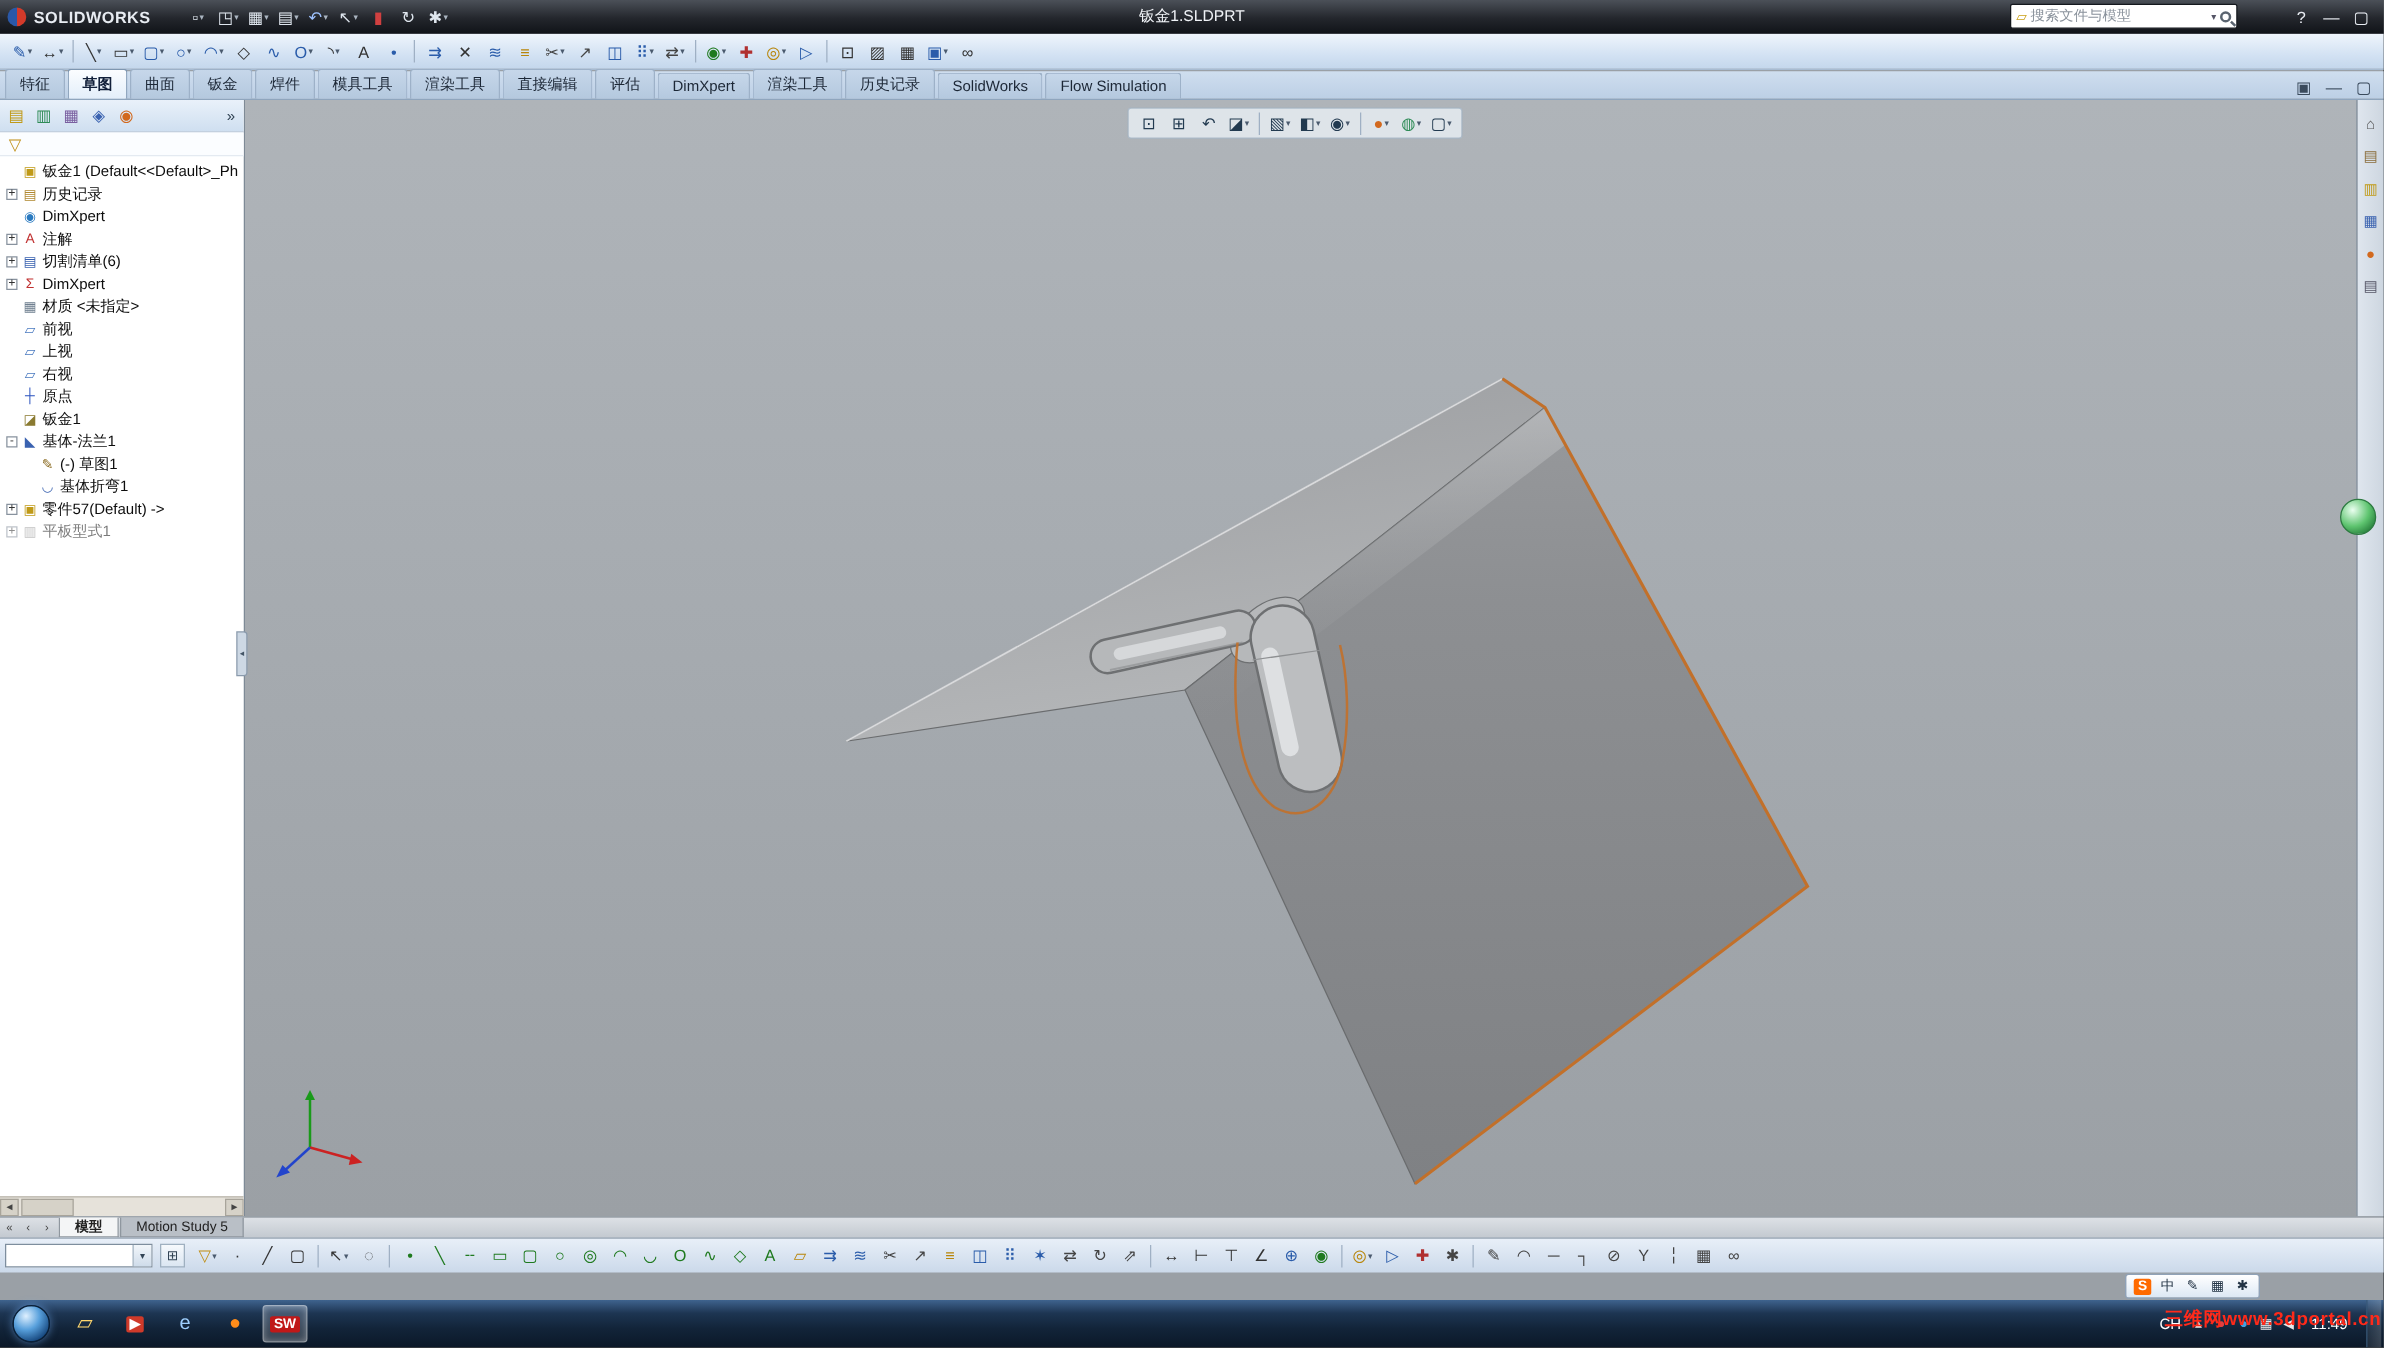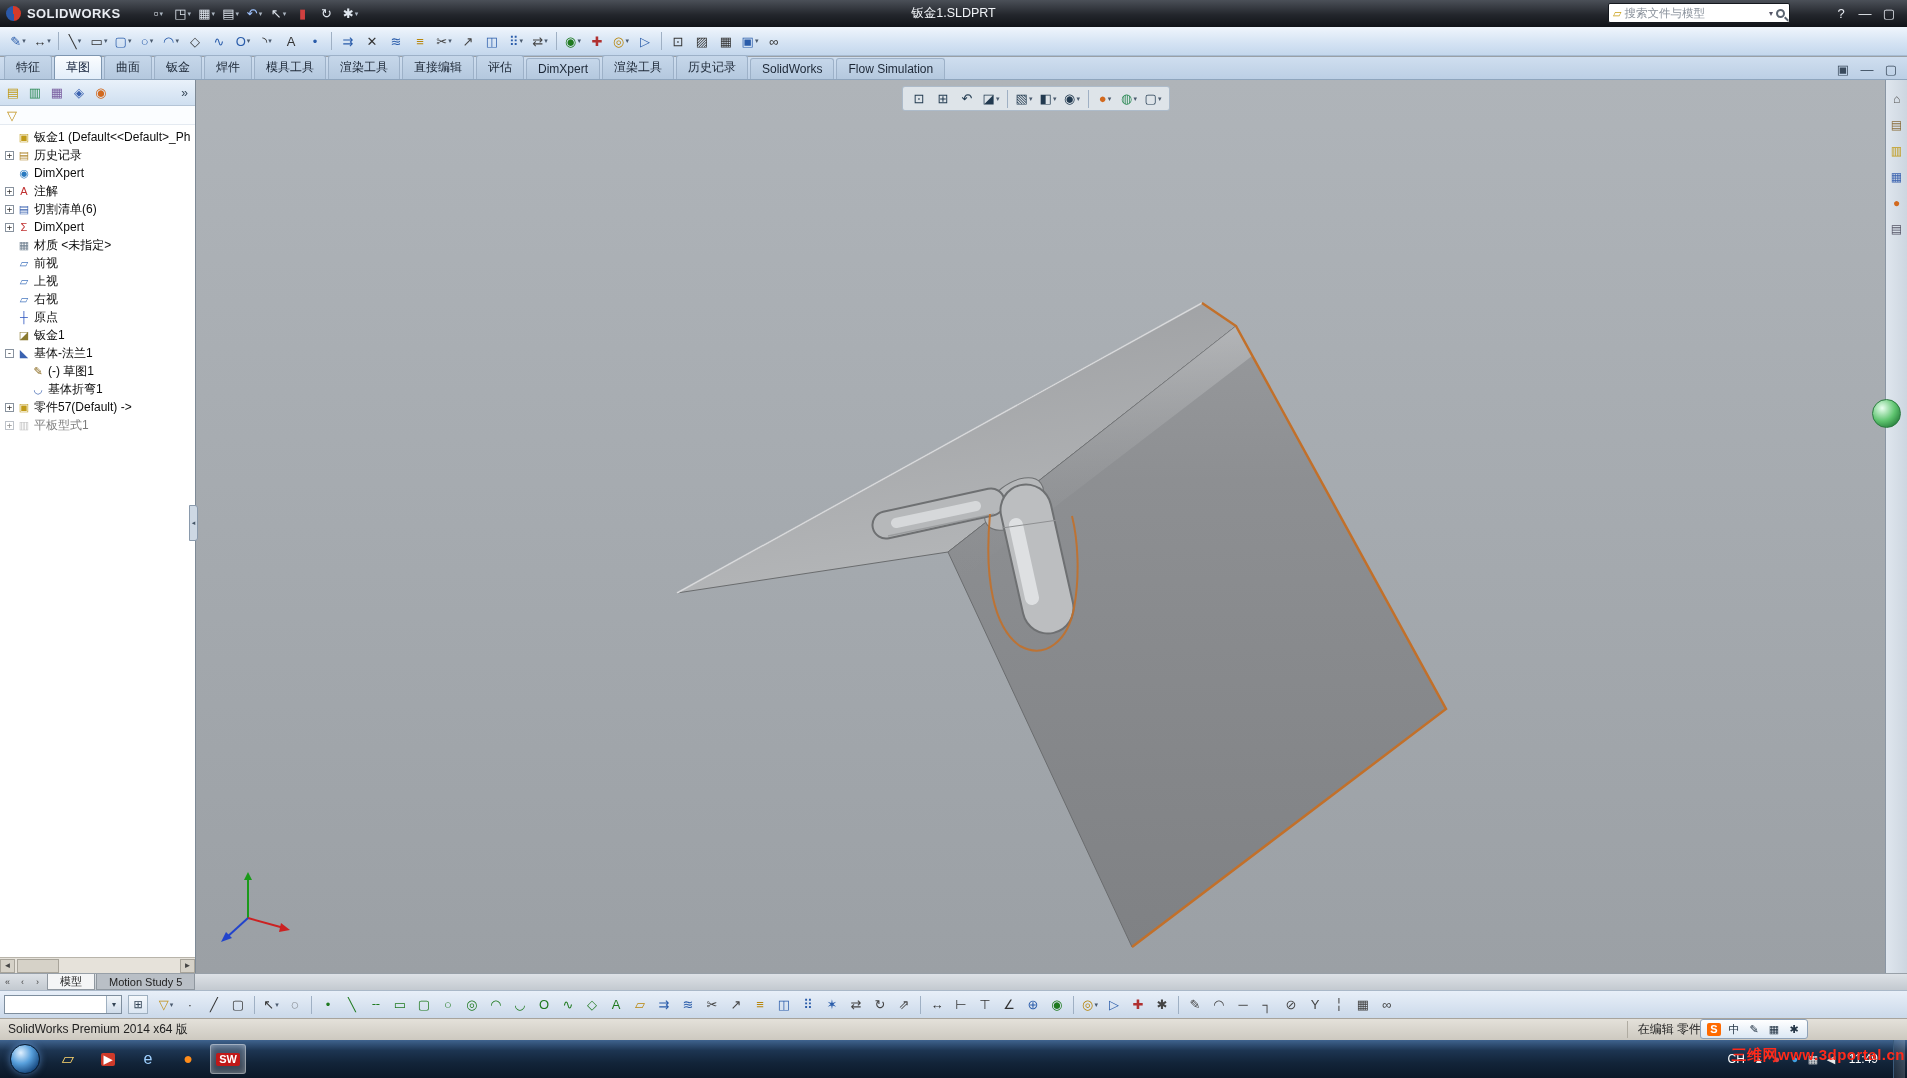--- a/index.html
+++ b/index.html
@@ -34,21 +34,21 @@
   
   #toolbar2{position:absolute;left:0;top:27px;width:1907px;height:29px;padding:0 6px;
     background:linear-gradient(#eff5fc,#d3e2f3 60%,#c4d7ec);border-bottom:1px solid #a8bcd2;z-index:9}
 
   
   #cmdrow{position:absolute;left:0;top:57px;width:1907px;height:23px;background:linear-gradient(#cfdeef,#bccfe5);
     display:flex;align-items:flex-end;padding-left:4px;border-bottom:1px solid #8fa5bd;z-index:9}
   .cmdtabs{display:flex;align-items:flex-end}
   .ctab{padding:3px 11px;font-size:12px;color:#1c2736;background:linear-gradient(#c6d7ea,#b4c8de);
     border:1px solid #9db1c8;border-bottom:none;border-radius:3px 3px 0 0;margin-right:2px;white-space:nowrap}
-  .ctab.active{background:linear-gradient(#fbfdff,#e3eefa);font-weight:normal;color:#12203a;border-color:#7e96b0}
+  .ctab.active{background:linear-gradient(#fbfdff,#e3eefa);font-weight:bold;color:#12203a;border-color:#7e96b0}
   .cmdright{position:absolute;right:4px;top:2px}
   .cmdright .tbi{color:#3a4a5c}
 
   
   #leftpanel{position:absolute;left:0;top:80px;width:196px;height:893px;background:#fff;
     border-right:1px solid #7e8a96;overflow:hidden;display:flex;flex-direction:column;z-index:4}
   .phead{height:26px;background:linear-gradient(#e9f1fa,#cfdff0);border-bottom:1px solid #b4c4d6;
     display:flex;align-items:center;padding:0 2px;flex:none}
   .phead .tbi{min-width:20px;height:20px}
   .pmore{margin-left:auto;font-size:12px;color:#345;padding:0 5px}
@@ -88,21 +88,21 @@
     background:radial-gradient(circle at 34% 30%,#eafff0,#5ec46f 50%,#237a38 85%);border:1px solid #2c7a40}
 
   
   #bottomtabs{position:absolute;left:0;top:973px;width:1907px;height:17px;
     background:linear-gradient(#dde1e6,#c3c9d0);border-top:1px solid #98a0a8;display:flex;align-items:stretch;z-index:9}
   #bottomtabs .tbi{min-width:13px;height:15px}
   #bottomtabs .tbi .glyph{font-size:9px;color:#444}
   .dtabs{display:flex;margin-left:2px}
   .dtab{padding:1px 12px;font-size:11px;color:#222;background:#b9bfc6;border:1px solid #8f979f;border-top:none;
     margin-right:1px;display:flex;align-items:center;white-space:nowrap}
-  .dtab.active{background:#f4f5f6;font-weight:normal}
+  .dtab.active{background:#f4f5f6;font-weight:bold}
 
   
   #bottombar{position:absolute;left:0;top:990px;width:1907px;height:28px;
     background:linear-gradient(#e8eff8,#cbd9ea);border-top:1px solid #aab8c8;display:flex;align-items:center;padding-left:4px;z-index:9}
   .combo{width:118px;height:19px;background:#fff;border:1px solid #7e8e9e;display:flex;align-items:center}
   .cval{flex:1;font-size:11px;padding-left:3px}
   .cdd{width:15px;height:17px;background:linear-gradient(#f2f6fa,#cfdcea);border-left:1px solid #9fb0c0;
     font-size:8px;display:flex;align-items:center;justify-content:center;color:#345}
   .sqbtn{display:inline-flex;align-items:center;justify-content:center;width:20px;height:19px;margin:0 6px;
     border:1px solid #9fb0c0;background:linear-gradient(#f6f9fc,#dbe6f2);font-size:11px;color:#345}
@@ -805,24 +805,20 @@
         </span>
         <span class="tbi">
           <span class="glyph" style="color: rgb(68, 68, 68);">▦</span>
         </span>
         <span class="tbi">
           <span class="glyph" style="color: rgb(68, 68, 68);">∞</span>
         </span>
       </div>
   </div>
 
-  <div id="statusbar">
-    <span class="sleft">SolidWorks Premium 2014 x64 版</span>
-    <span class="sright">在编辑 零件</span>
-  </div>
 
   <div id="sogoubar" class="icostrip">
       <span class="tbi">
         <span class="glyph" style="color: rgb(255, 255, 255); background: rgb(255, 106, 0); padding: 1px 3px; border-radius: 2px; font-size: 11px; font-weight: bold;">S</span>
       </span>
       <span class="tbi">
         <span class="glyph" style="color: rgb(34, 51, 68);">中</span>
       </span>
       <span class="tbi">
         <span class="glyph" style="color: rgb(34, 51, 68);">✎</span>

